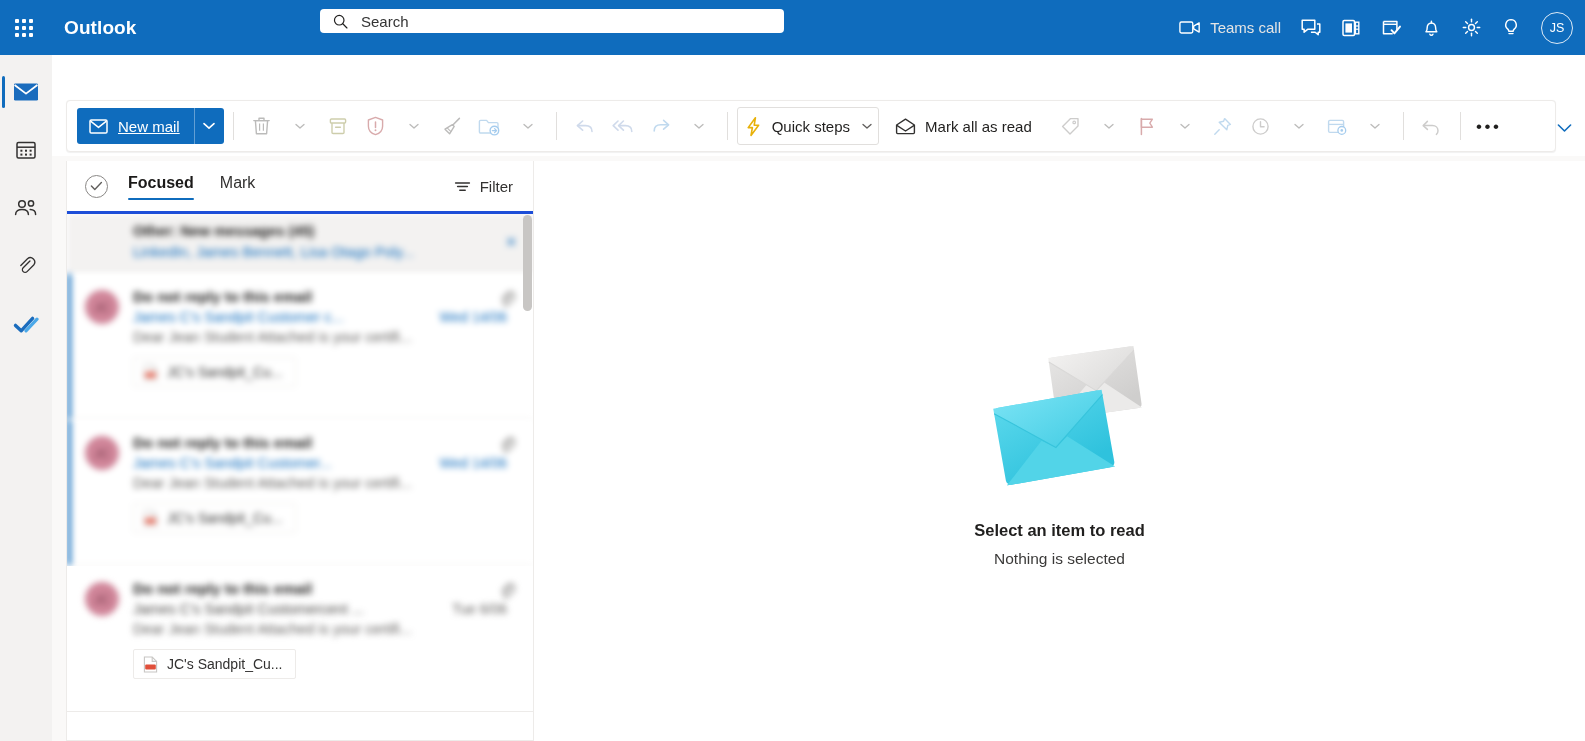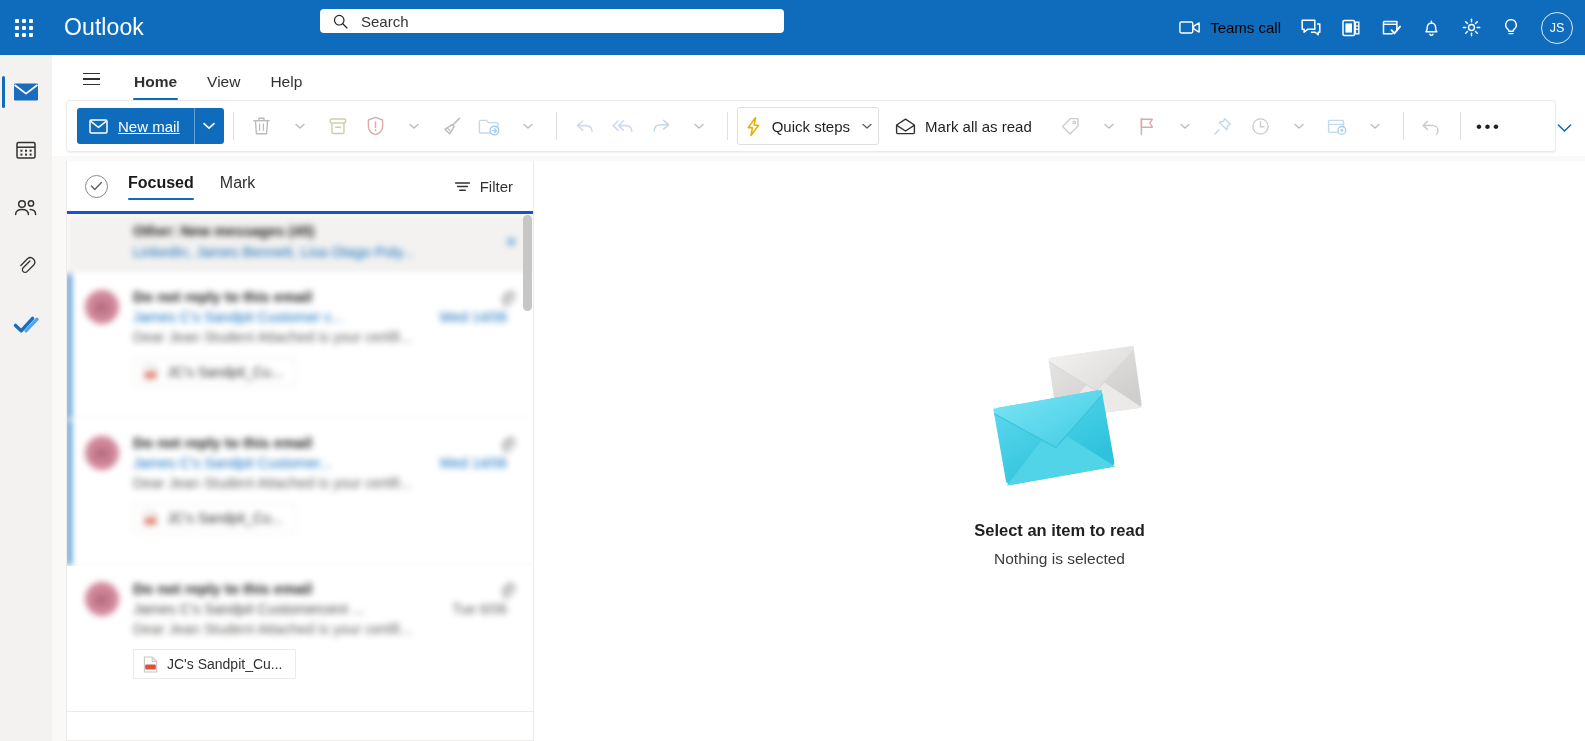--- a/index.html
+++ b/index.html
@@ -25,21 +25,21 @@
     cursor: pointer;
   }
   .waffle-grid {
     display: grid;
     grid-template-columns: repeat(3, 4px);
     grid-template-rows: repeat(3, 4px);
     gap: 3px;
   }
   .waffle-grid i { display: block; width: 4px; height: 4px; background: #fff; border-radius: 1px; }
   .app-title {
-    color: #fff; font-size: 23px; font-weight: normal;
+    color: #fff; font-size: 19px; font-weight: bold;
     margin-left: 16px; letter-spacing: .1px;
     white-space: nowrap;
   }
   .search-wrap {
     position: absolute; left: 320px; top: 9px;
     width: 464px; height: 24px;
     background: #fff; border-radius: 4px;
     display: flex; align-items: center;
     padding: 0 12px;
     cursor: text;
@@ -52,21 +52,21 @@
   }
   .search-input::placeholder { color: #343434; opacity: 1; }
 
   .top-right {
     position: absolute; right: 0; top: 0; height: 55px;
     display: flex; align-items: center; padding-right: 12px;
   }
   .top-btn {
     height: 40px; min-width: 40px;
     display: flex; align-items: center; justify-content: center;
-    color: #000000; cursor: pointer; border-radius: 4px;
+    color: #e5e5e5; cursor: pointer; border-radius: 4px;
     padding: 0 8px;
   }
   .teams-call { padding: 0 10px 0 8px; }
   .teams-call span { font-size: 15px; margin-left: 9px; white-space: nowrap; }
   .avatar-top {
     width: 32px; height: 32px; border-radius: 50%;
     border: 1.4px solid rgba(255,255,255,.85);
     display: flex; align-items: center; justify-content: center;
     color: #fff; font-size: 12.5px; margin-left: 10px; cursor: pointer;
   }
@@ -396,30 +396,20 @@
   </div>
   <div class="rail-item">
     <svg width="26" height="20" viewBox="0 0 26 20">
       <path d="M2.5 11.4 L8.2 16.8 L19.6 4.4" fill="none" stroke="#1a6cbd" stroke-width="3.4" stroke-linecap="round" stroke-linejoin="round"></path>
       <path d="M13 16.8 L24 5.2" fill="none" stroke="#4aa8e8" stroke-width="3.2" stroke-linecap="round"></path>
     </svg>
   </div>
 </div>
 
 <div class="ribbon-area">
-  <div class="tabrow">
-    <div class="hamburger">
-        <i></i>
-        <i></i>
-        <i></i>
-      </div>
-    <div class="tab active">Home</div>
-    <div class="tab">View</div>
-    <div class="tab">Help</div>
-  </div>
 
   <div class="cmdbar">
     <div class="newmail">
       <div class="newmail-main">
         <svg width="19" height="15" viewBox="0 0 19 15">
           <rect x="1" y="1" width="17" height="13" rx="1.3" fill="none" stroke="#fff" stroke-width="1.5"></rect>
           <path d="M1.6 2.2 L9.5 8.4 L17.4 2.2" fill="none" stroke="#fff" stroke-width="1.5" stroke-linejoin="round"></path>
         </svg>
         <span>New mail</span>
       </div>

